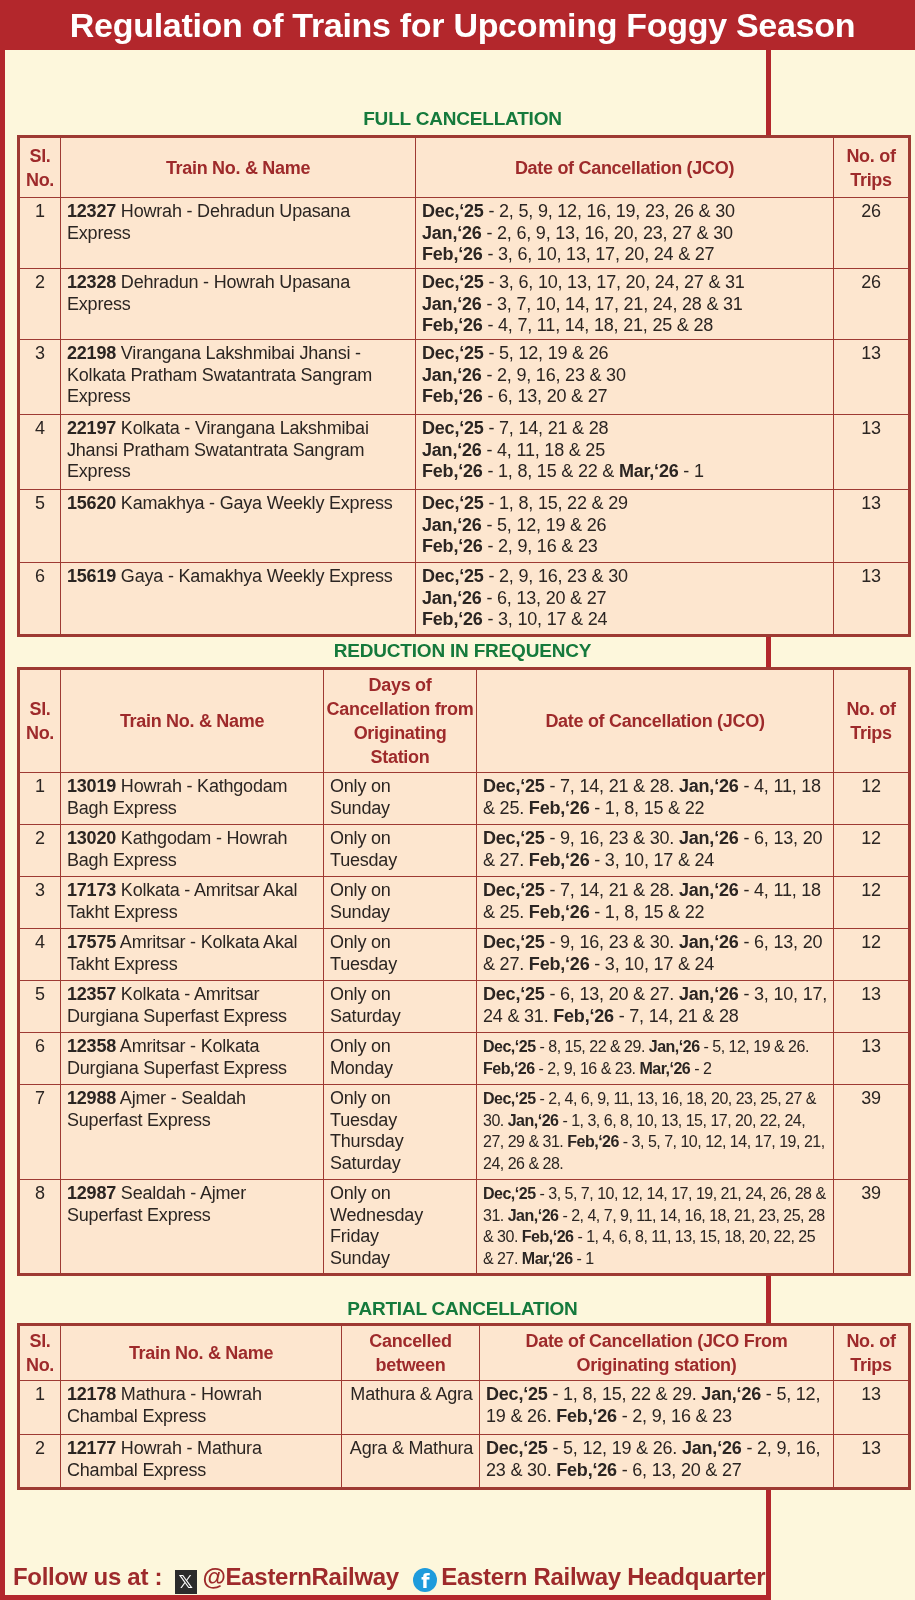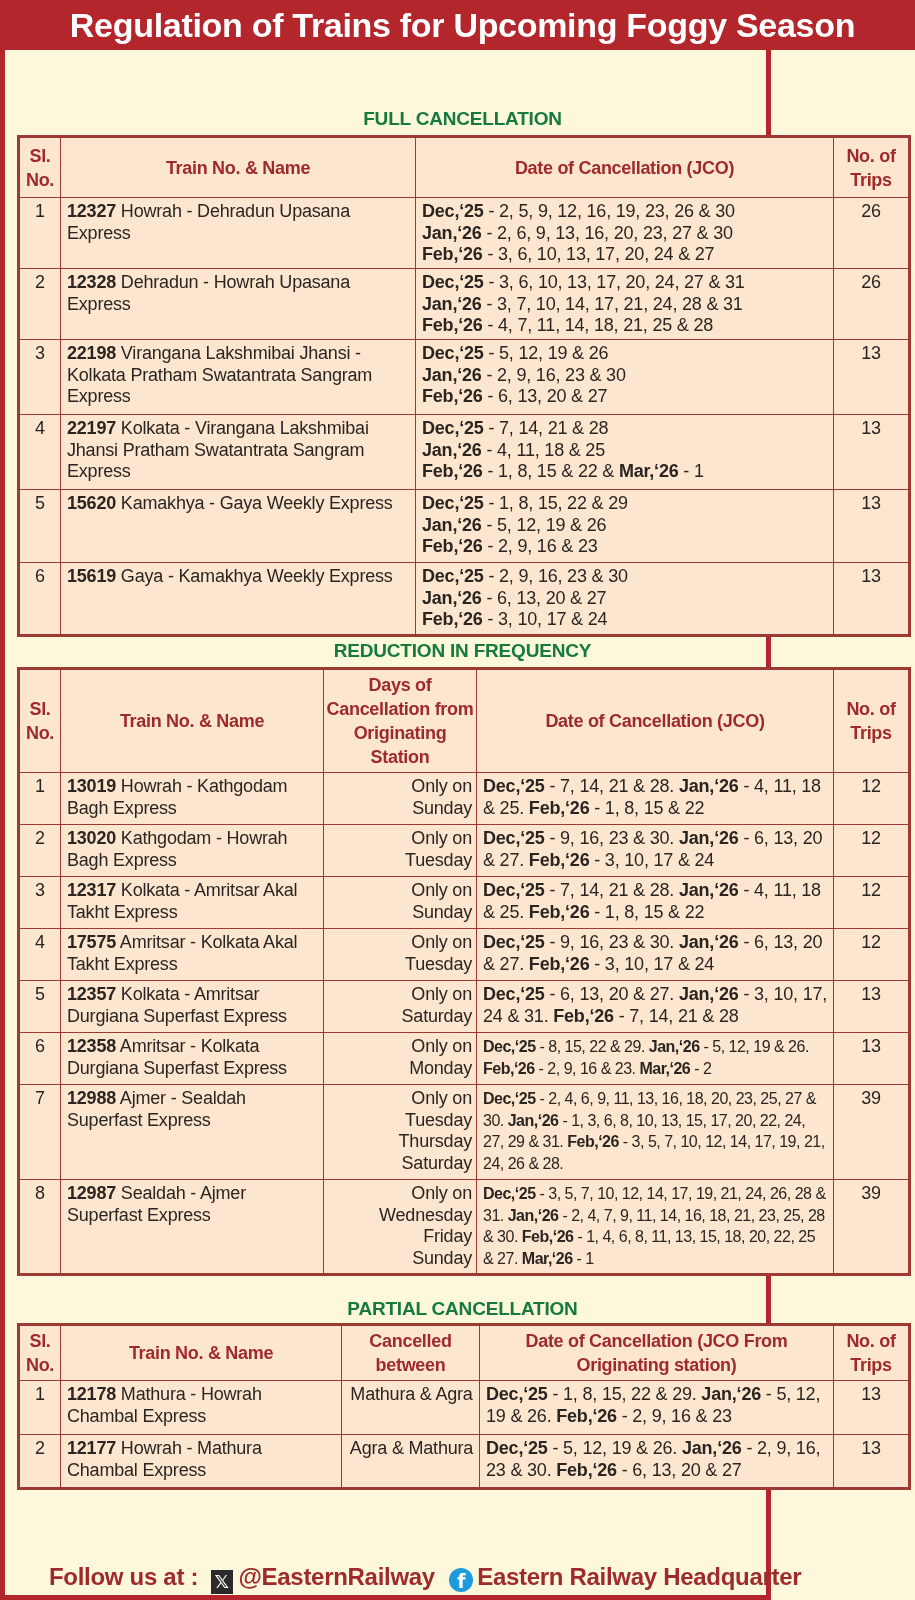--- a/index.html
+++ b/index.html
@@ -9,28 +9,28 @@
   .header { position: absolute; left: 0; top: 0; width: 915px; height: 50px; background: #b3272c; color: #fff; font-weight: bold; font-size: 34px; text-align: center; line-height: 50px; letter-spacing: -0.3px; }
   .intro { position: absolute; left: 10px; top: 56px; width: 895px; font-size: 17.5px; line-height: 24px; color: #2b2522; letter-spacing: -0.2px; }
   .intro .hl { color: #9e2a2b; font-weight: bold; }
   .sec-title { position: absolute; left: 0; width: 915px; text-align: center; color: #157a3c; font-weight: bold; font-size: 19px; letter-spacing: -0.2px; }
   table { position: absolute; left: 12px; width: 891px; border-collapse: collapse; background: #fde6cf; border: 3px solid #9e3a33; table-layout: fixed; }
   th, td { border: 1.5px solid #9e3a33; vertical-align: top; }
   th { color: #9e2a2b; font-weight: bold; font-size: 18px; line-height: 24px; vertical-align: middle; text-align: center; letter-spacing: -0.3px; }
   td { font-size: 18px; line-height: 21.5px; padding: 3px 4px 2px 6px; letter-spacing: -0.2px; }
   td.sl { text-align: center; padding-left: 0; padding-right: 0; }
   td.trips { text-align: center; padding-left: 0; padding-right: 0; }
-  td.days { text-align: right; }
+  td.days { text-align: left; }
   td.between { text-align: center; }
   .tno { font-weight: bold; }
   .mon { font-weight: bold; }
   .dates-sm { font-size: 16px; line-height: 21.5px; letter-spacing: -0.5px; margin-left: 28px; }
   .banner { position: absolute; left: 5px; top: 1500px; width: 905px; height: 56px; background: #2e3a9a; color: #fff; text-align: center; font-family: "DejaVu Serif", serif; font-weight: bold; font-size: 46px; line-height: 56px; letter-spacing: 3px; }
   .follow { position: absolute; left: 8px; top: 1560px; width: 900px; height: 34px; font-size: 24px; font-weight: bold; color: #9e2a2b; line-height: 34px; white-space: nowrap; letter-spacing: -0.3px; }
-  .follow .lbl { margin-right: 6px; margin-left: 36px; }
+  .follow .lbl { margin-right: 6px; }
   .xicon { display: inline-block; width: 22px; height: 24px; background: #2b2b2b; color: #fff; font-size: 18px; line-height: 24px; text-align: center; vertical-align: -3px; margin-right: 6px; font-family: "DejaVu Sans", sans-serif; }
   .fbicon { display: inline-block; width: 24px; height: 24px; border-radius: 50%; background: #1e9bdc; color: #fff; font-size: 19px; line-height: 26px; text-align: center; vertical-align: -3px; margin: 0 4px 0 8px; font-family: "DejaVu Sans", sans-serif; }
 </style>
 </head>
 <body>
 
 <div class="frame">
 
   <div class="header">Regulation of Trains for Upcoming Foggy Season</div>
 
@@ -149,21 +149,21 @@
           <td><span class="tno">13020</span><span> Kathgodam - Howrah Bagh Express</span></td>
           <td class="days">
             <div>Only on</div>
             <div>Tuesday</div>
           </td>
           <td><span class="mon">Dec,‘25</span><span> - 9, 16, 23 &amp; 30. </span><span class="mon">Jan,‘26</span><span> - 6, 13, 20 &amp; 27. </span><span class="mon">Feb,‘26</span><span> - 3, 10, 17 &amp; 24</span></td>
           <td class="trips">12</td>
         </tr>
         <tr style="height: 52px;">
           <td class="sl">3</td>
-          <td><span class="tno">12317</span><span> Kolkata - Amritsar Akal Takht Express</span></td>
+          <td><span class="tno">17173</span><span> Kolkata - Amritsar Akal Takht Express</span></td>
           <td class="days">
             <div>Only on</div>
             <div>Sunday</div>
           </td>
           <td><span class="mon">Dec,‘25</span><span> - 7, 14, 21 &amp; 28. </span><span class="mon">Jan,‘26</span><span> - 4, 11, 18 &amp; 25. </span><span class="mon">Feb,‘26</span><span> - 1, 8, 15 &amp; 22</span></td>
           <td class="trips">12</td>
         </tr>
         <tr style="height: 52px;">
           <td class="sl">4</td>
           <td><span class="tno">17575</span><span> Amritsar - Kolkata Akal Takht Express</span></td>

